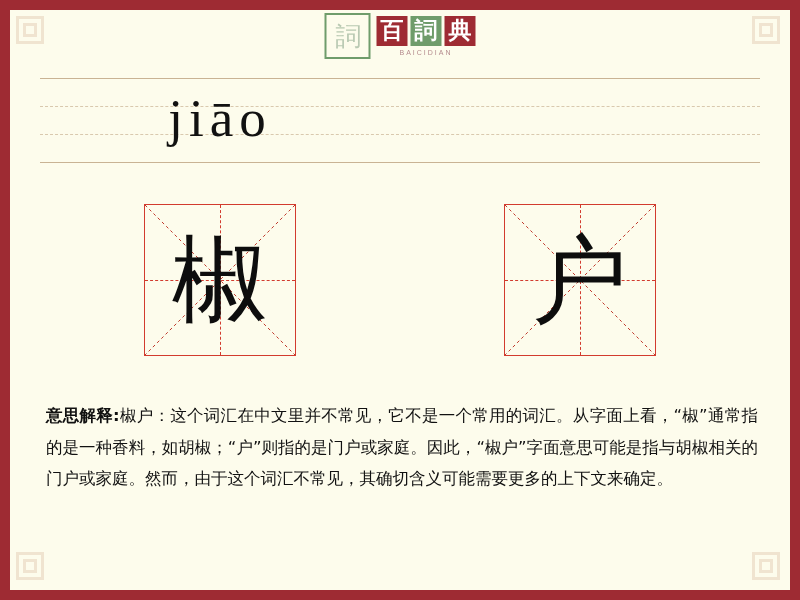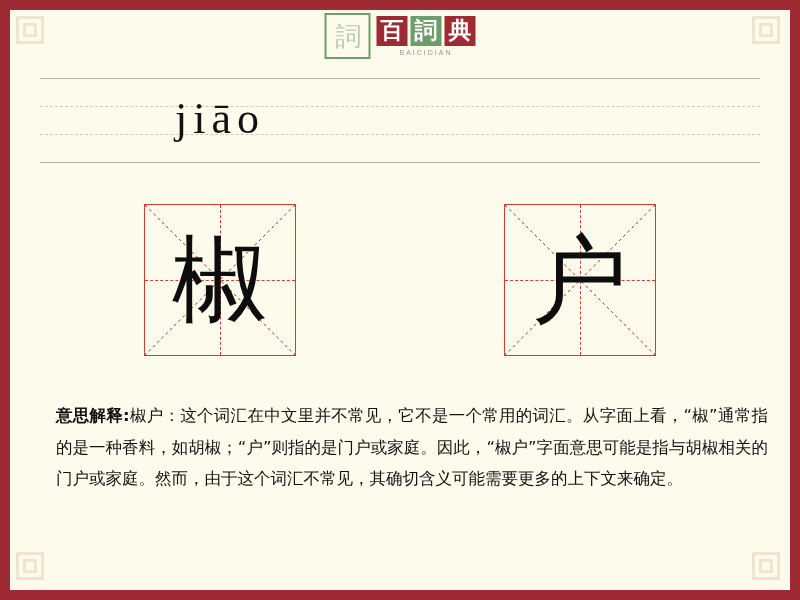--- a/index.html
+++ b/index.html
@@ -144,21 +144,21 @@
     display: flex;
   }
   .pinyin-cell {
     width: 50%;
     display: flex;
     align-items: center;
     justify-content: center;
   }
   .pinyin {
     font-family: "Liberation Serif", serif;
-    font-size: 44px;
+    font-size: 53px;
     color: #111111;
     letter-spacing: 6px;
     transform: translateY(-4px);
   }
 
   
   .chars {
     position: absolute;
     left: 40px;
     top: 200px;
@@ -208,21 +208,21 @@
     text-align: center;
     font-family: "DejaVu Serif", serif;
     font-size: 96px;
     line-height: 1;
     color: #0d0d0d;
   }
 
   
   .explain {
     position: absolute;
-    left: 56px;
+    left: 46px;
     top: 400px;
     width: 712px;
     font-family: "DejaVu Sans", sans-serif;
     font-size: 16.5px;
     line-height: 1.92;
     color: #111111;
     text-align: justify;
   }
   .explain .label {
     font-weight: bold;

